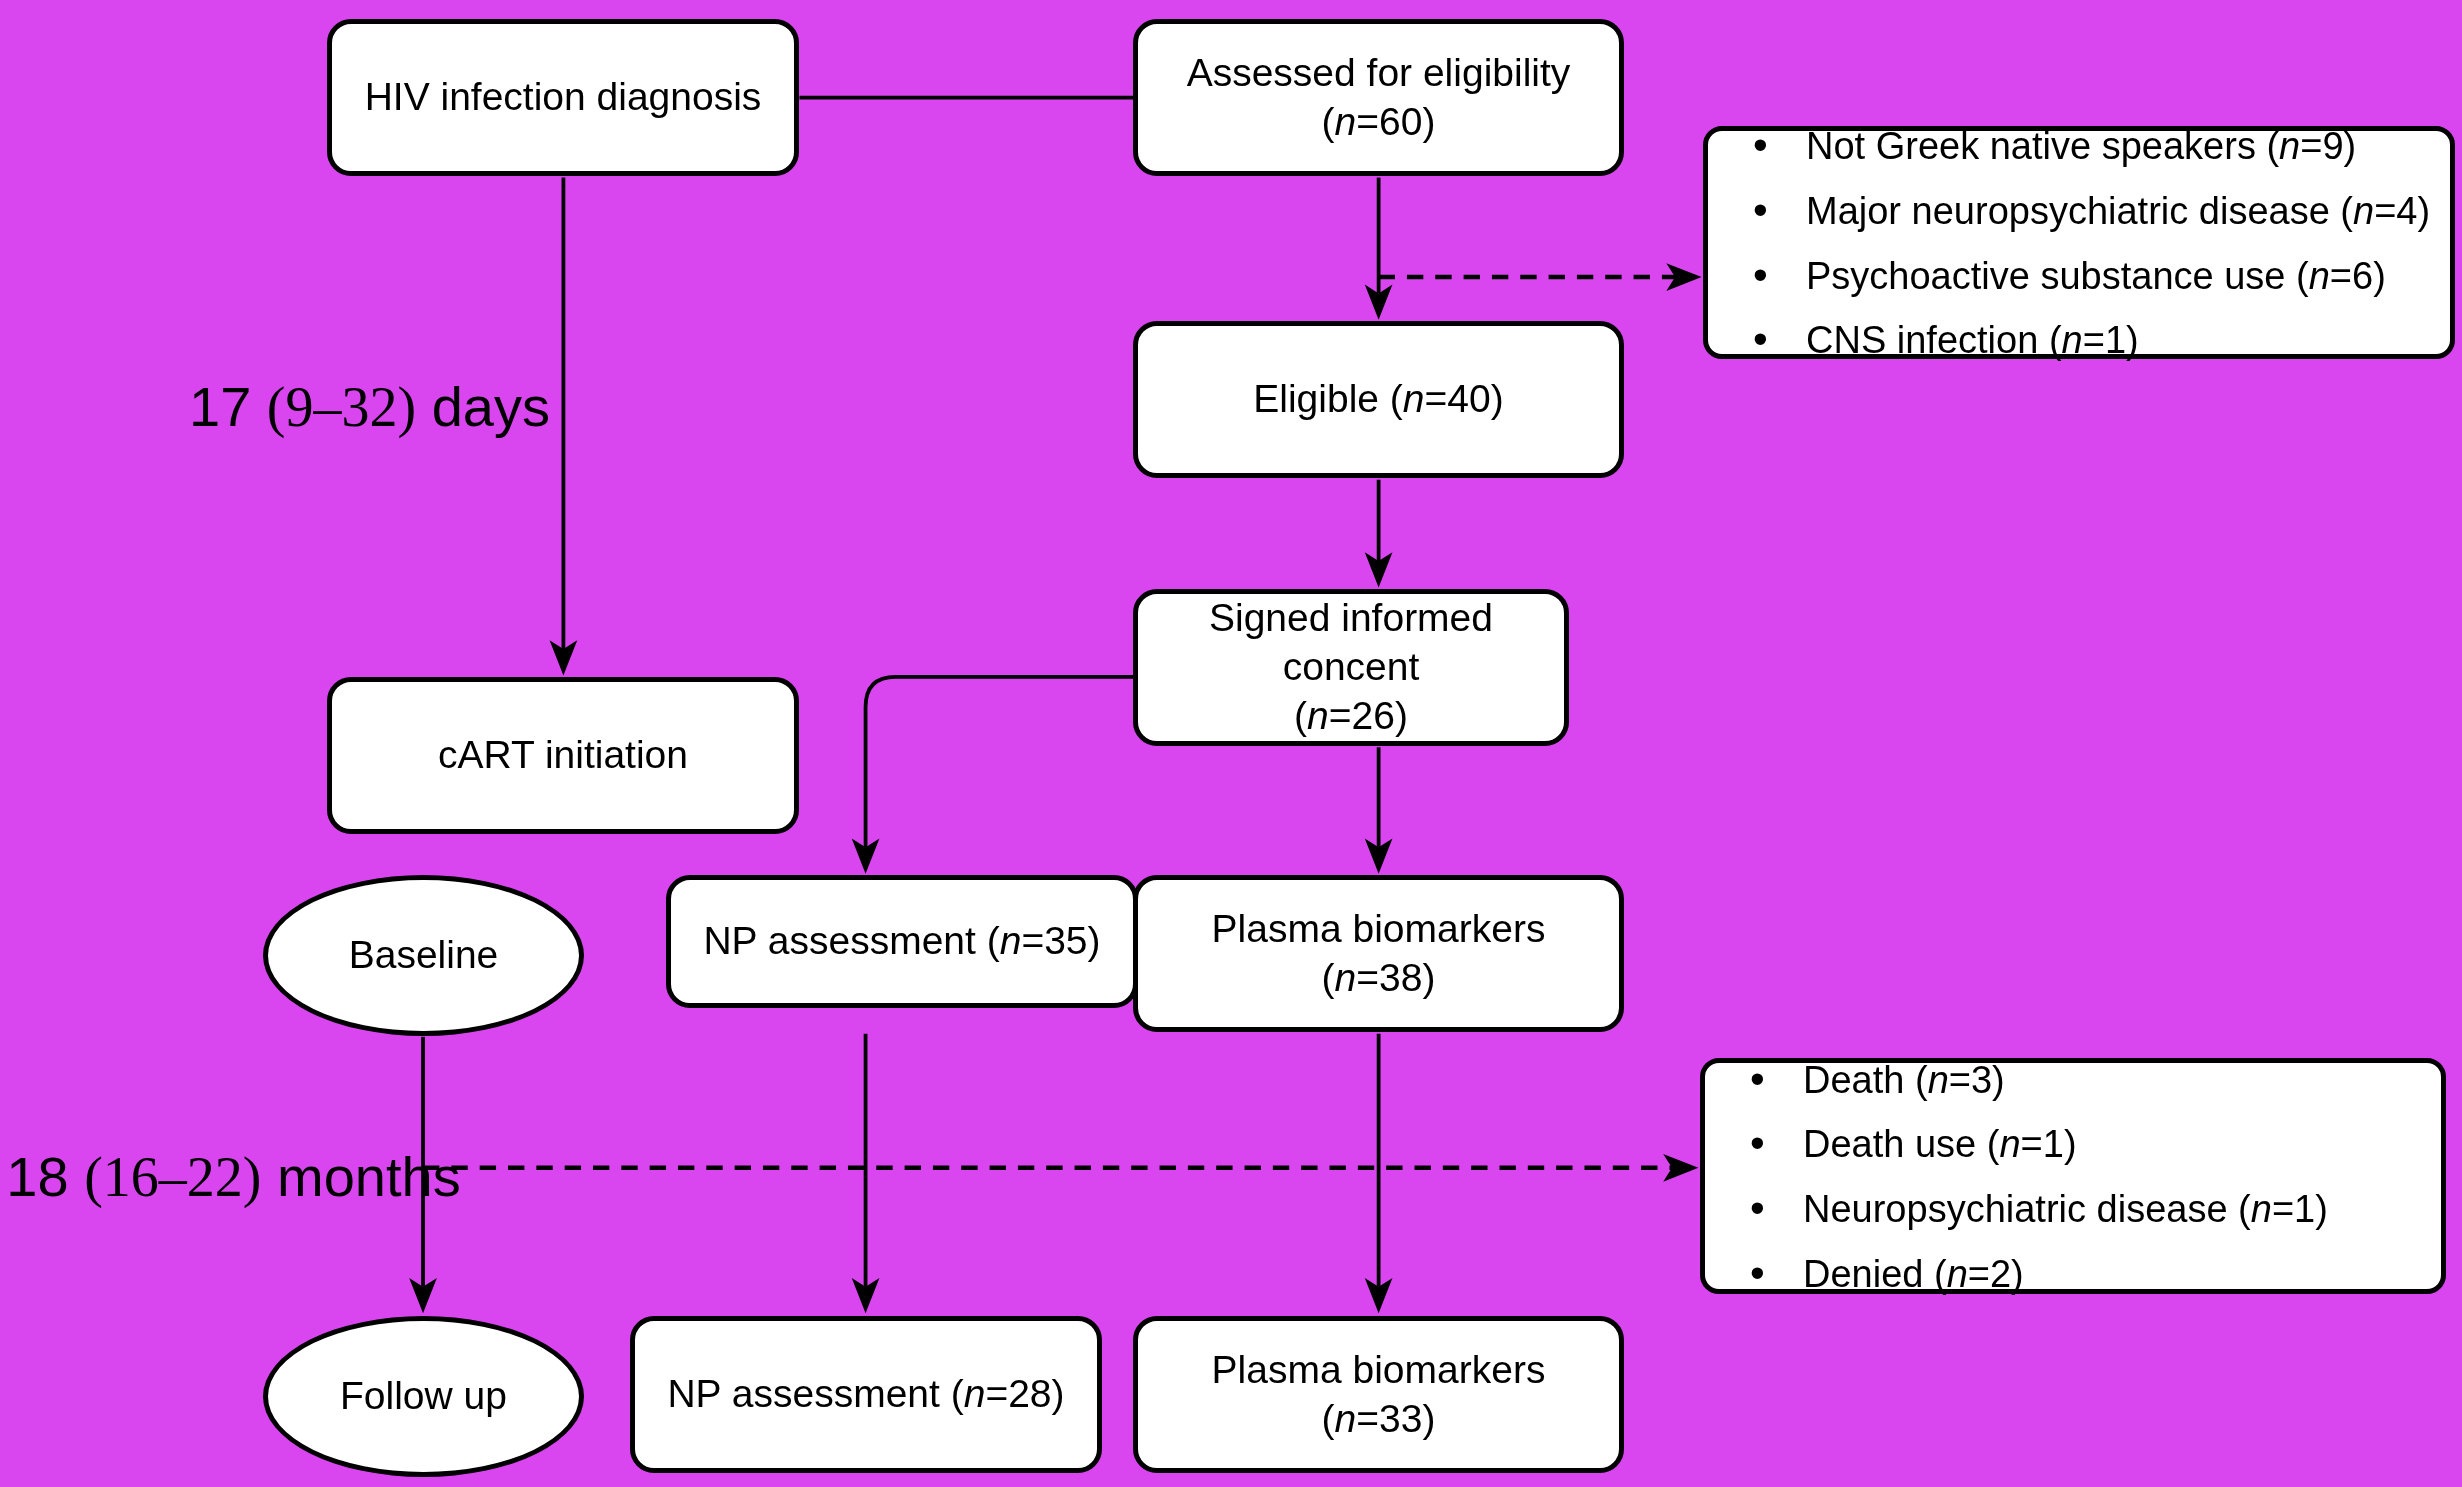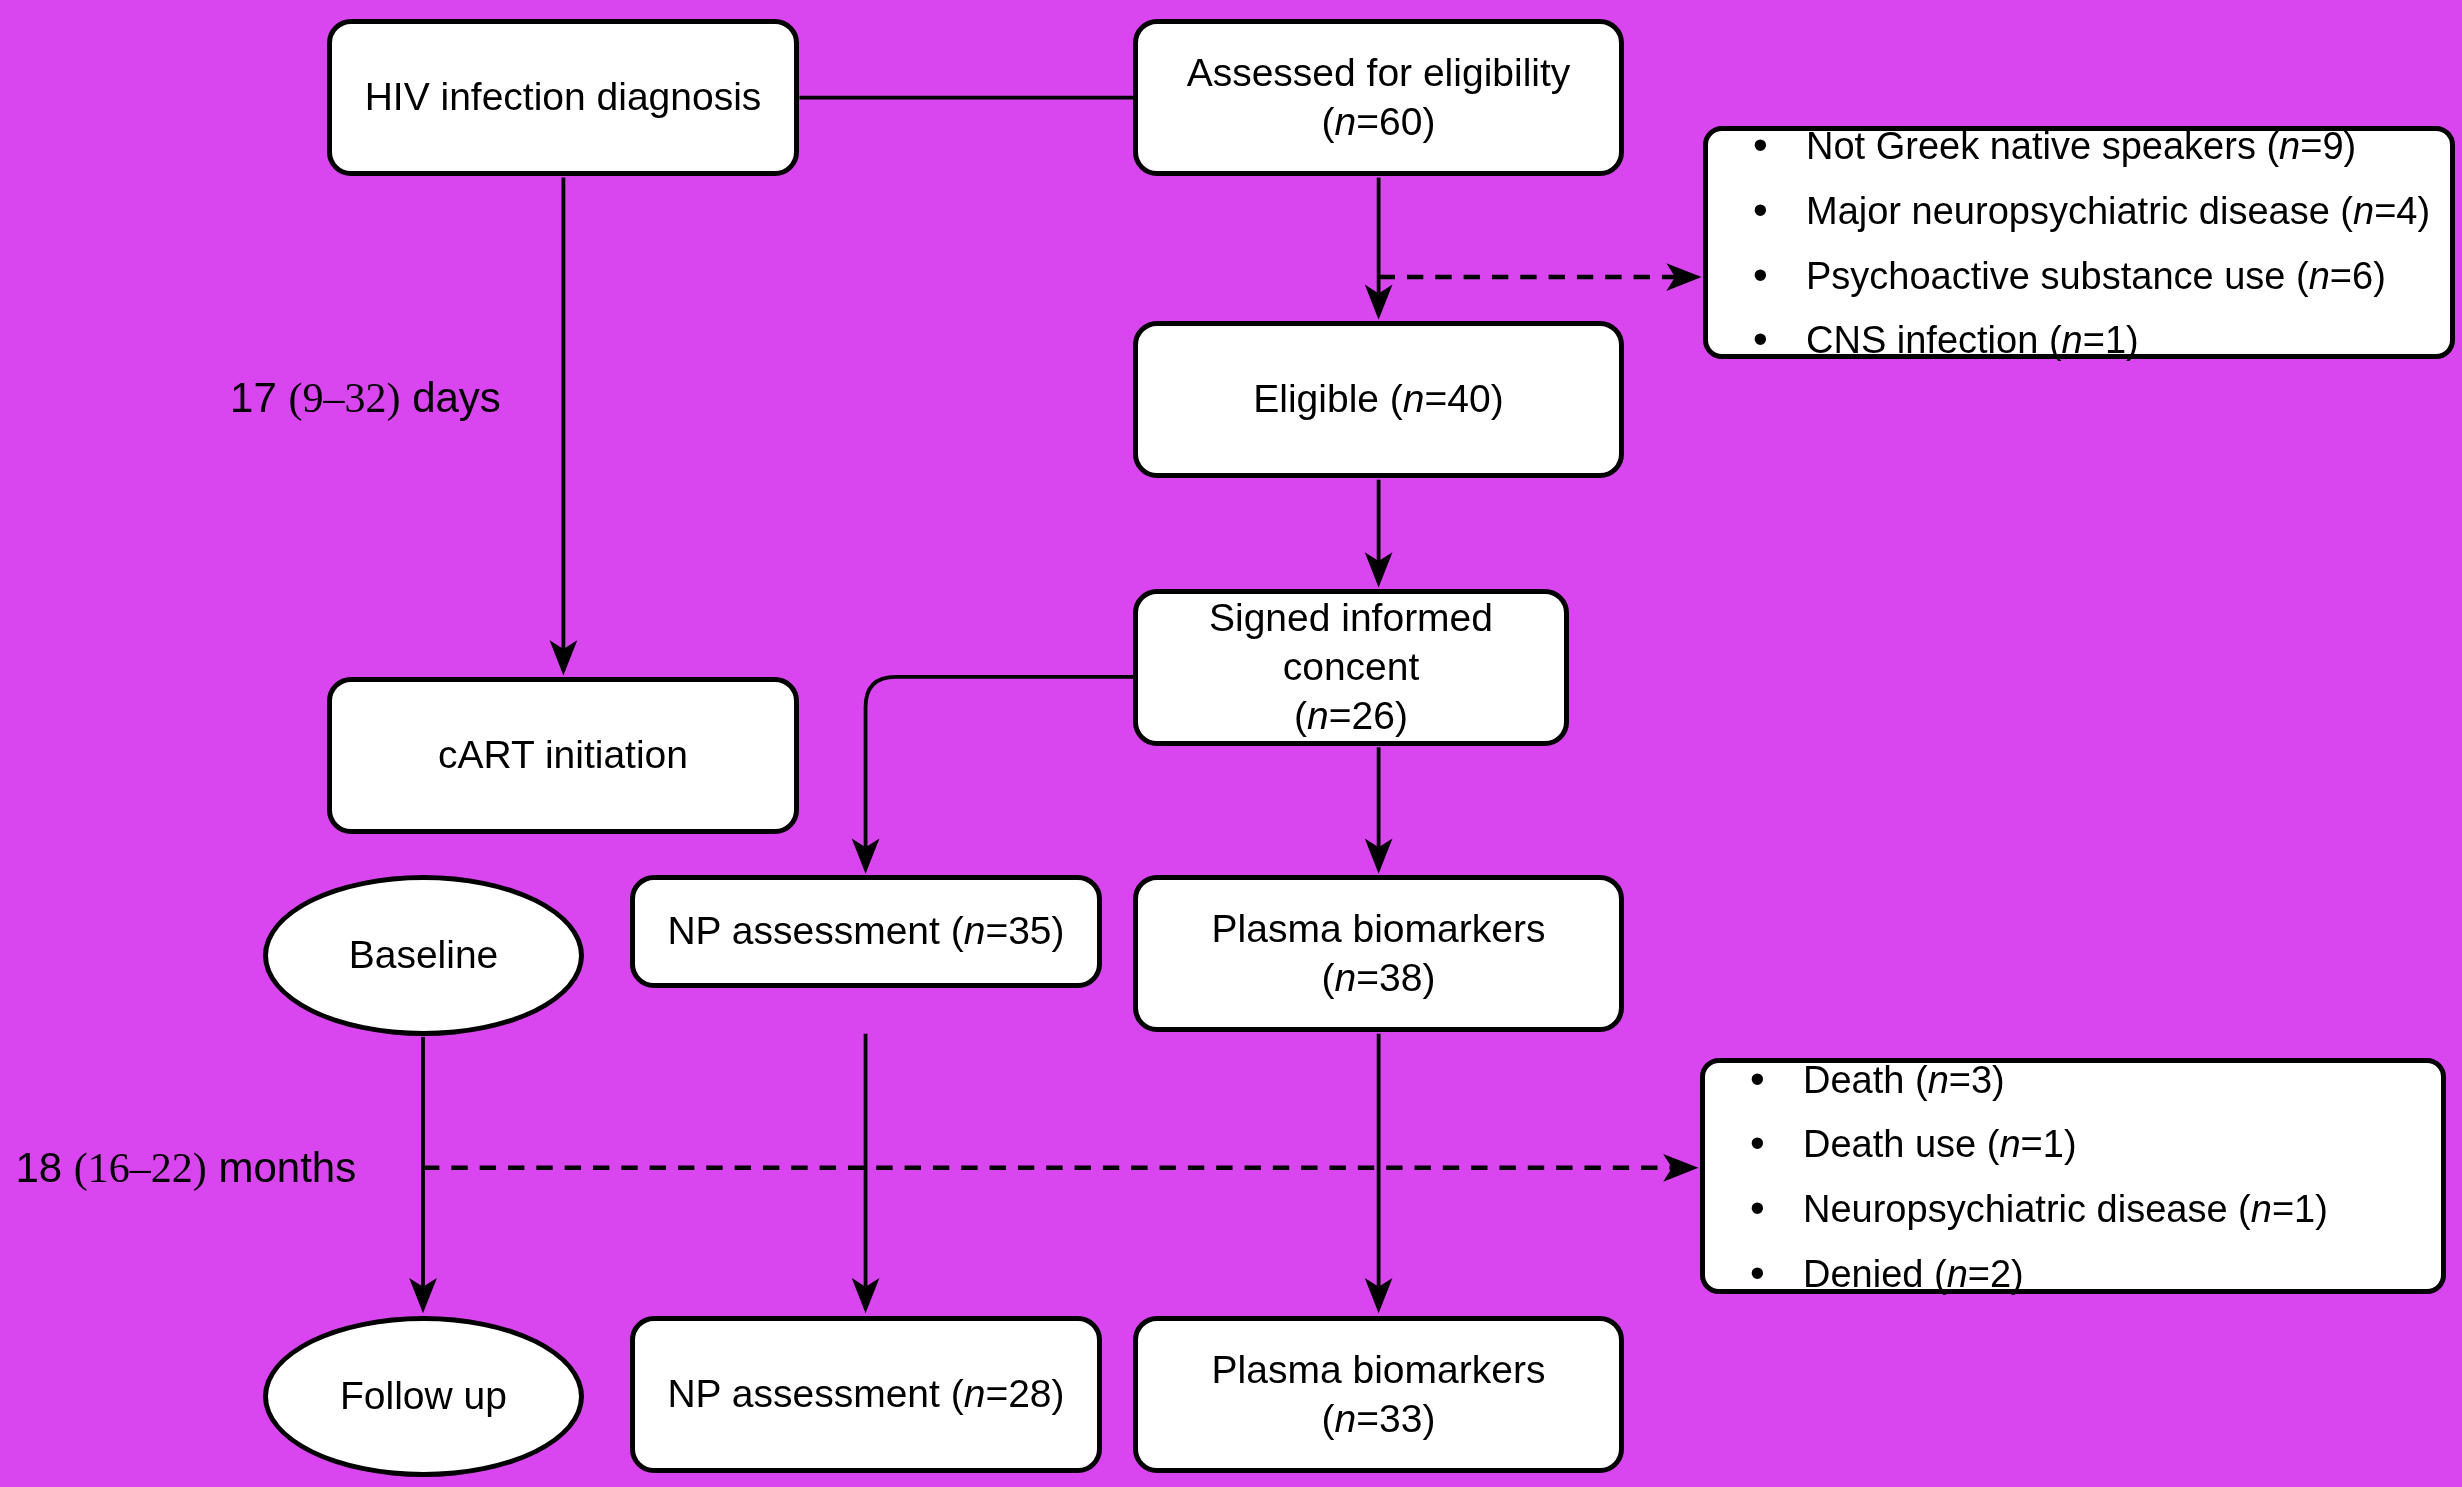--- a/index.html
+++ b/index.html
@@ -42,21 +42,21 @@
     line-height:1.54;
   }
   .dot{
     width:53px;
     flex:0 0 53px;
     font-size:42px;
   }
   .it{font-style:italic;}
   .tlabel{
     position:absolute;
-    font-size:42px;
+    font-size:56px;
     text-align:center;
     white-space:nowrap;
     line-height:1.2;
   }
   .serif{font-family:"Liberation Serif","DejaVu Serif",serif;}
   .wire{stroke:#000;stroke-width:6;fill:none;}
   .wire-dashed{stroke:#000;stroke-width:7;fill:none;stroke-dasharray:26 19;}
   .head{fill:#000;stroke:none;}
 </style>
 </head>
@@ -153,21 +153,21 @@
   </div>
 
   <div class="node" style="left:327px;top:677px;width:472px;height:157px">
     <div><span>cART initiation</span></div>
   </div>
 
   <div class="node ellipse" style="left:263px;top:875px;width:321px;height:161px">
     <div><span>Baseline</span></div>
   </div>
 
-  <div class="node" style="left:630px;top:875px;width:472px;height:113px">
+  <div class="node" style="left:666px;top:875px;width:472px;height:133px">
     <div><span>NP assessment (</span><span class="it">n</span><span>=35)</span></div>
   </div>
 
   <div class="node" style="left:1133px;top:875px;width:491px;height:157px">
     <div><span>Plasma biomarkers</span></div>
     <div><span>(</span><span class="it">n</span><span>=38)</span></div>
   </div>
 
   <div class="node exclusion" style="left:1700px;top:1058px;width:746px;height:236px">
     <div class="brow">

